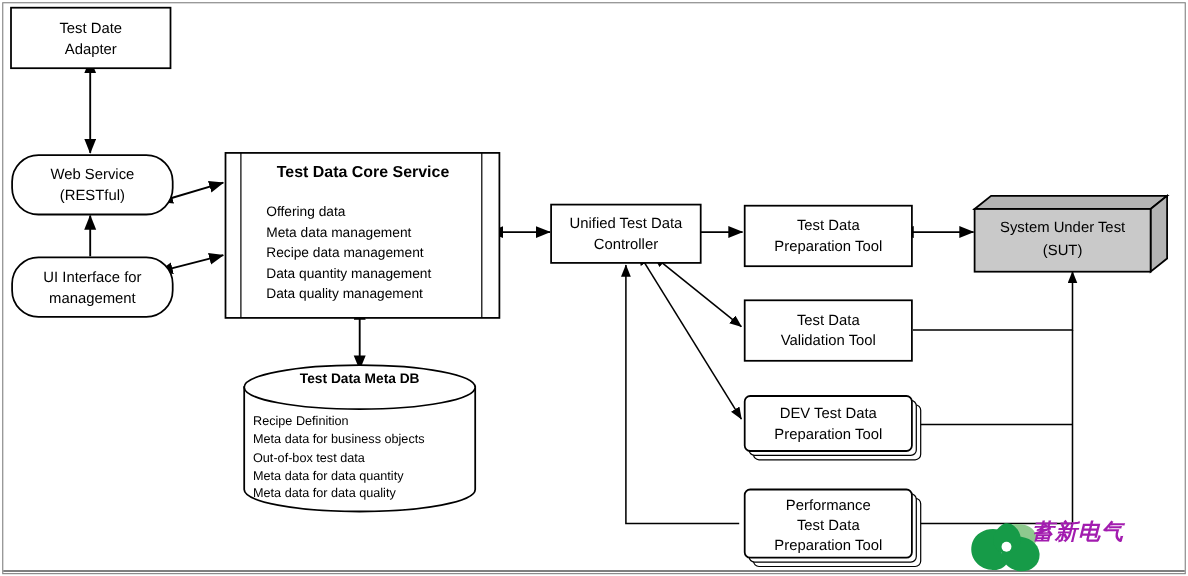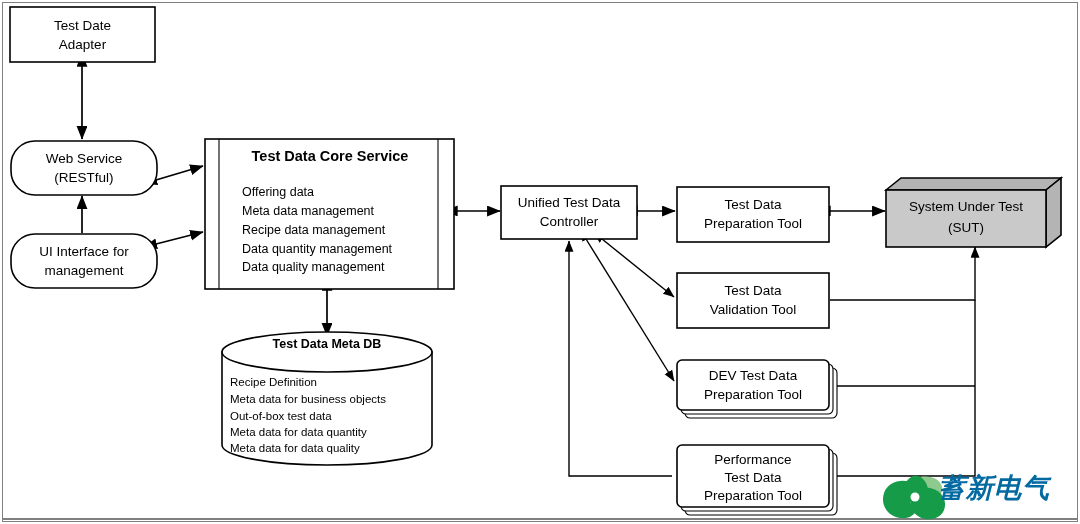--- a/index.html
+++ b/index.html
@@ -84,24 +84,24 @@
     top: 472px;
     width: 200px;
     height: 50px;
     pointer-events: none;
   }
   #logo .cn {
     position: absolute;
     left: 60px;
     top: -2px;
     font-family: "DejaVu Sans", sans-serif;
-    font-size: 27px;
+    font-size: 20px;
     font-weight: bold;
     font-style: italic;
-    color: #0369a1;
+    color: #a21caf;
     letter-spacing: 1px;
     white-space: nowrap;
   }
   #logo .en {
     position: absolute;
     left: 62px;
     top: 26px;
     font-family: "Liberation Sans", sans-serif;
     font-size: 20px;
     font-style: italic;

